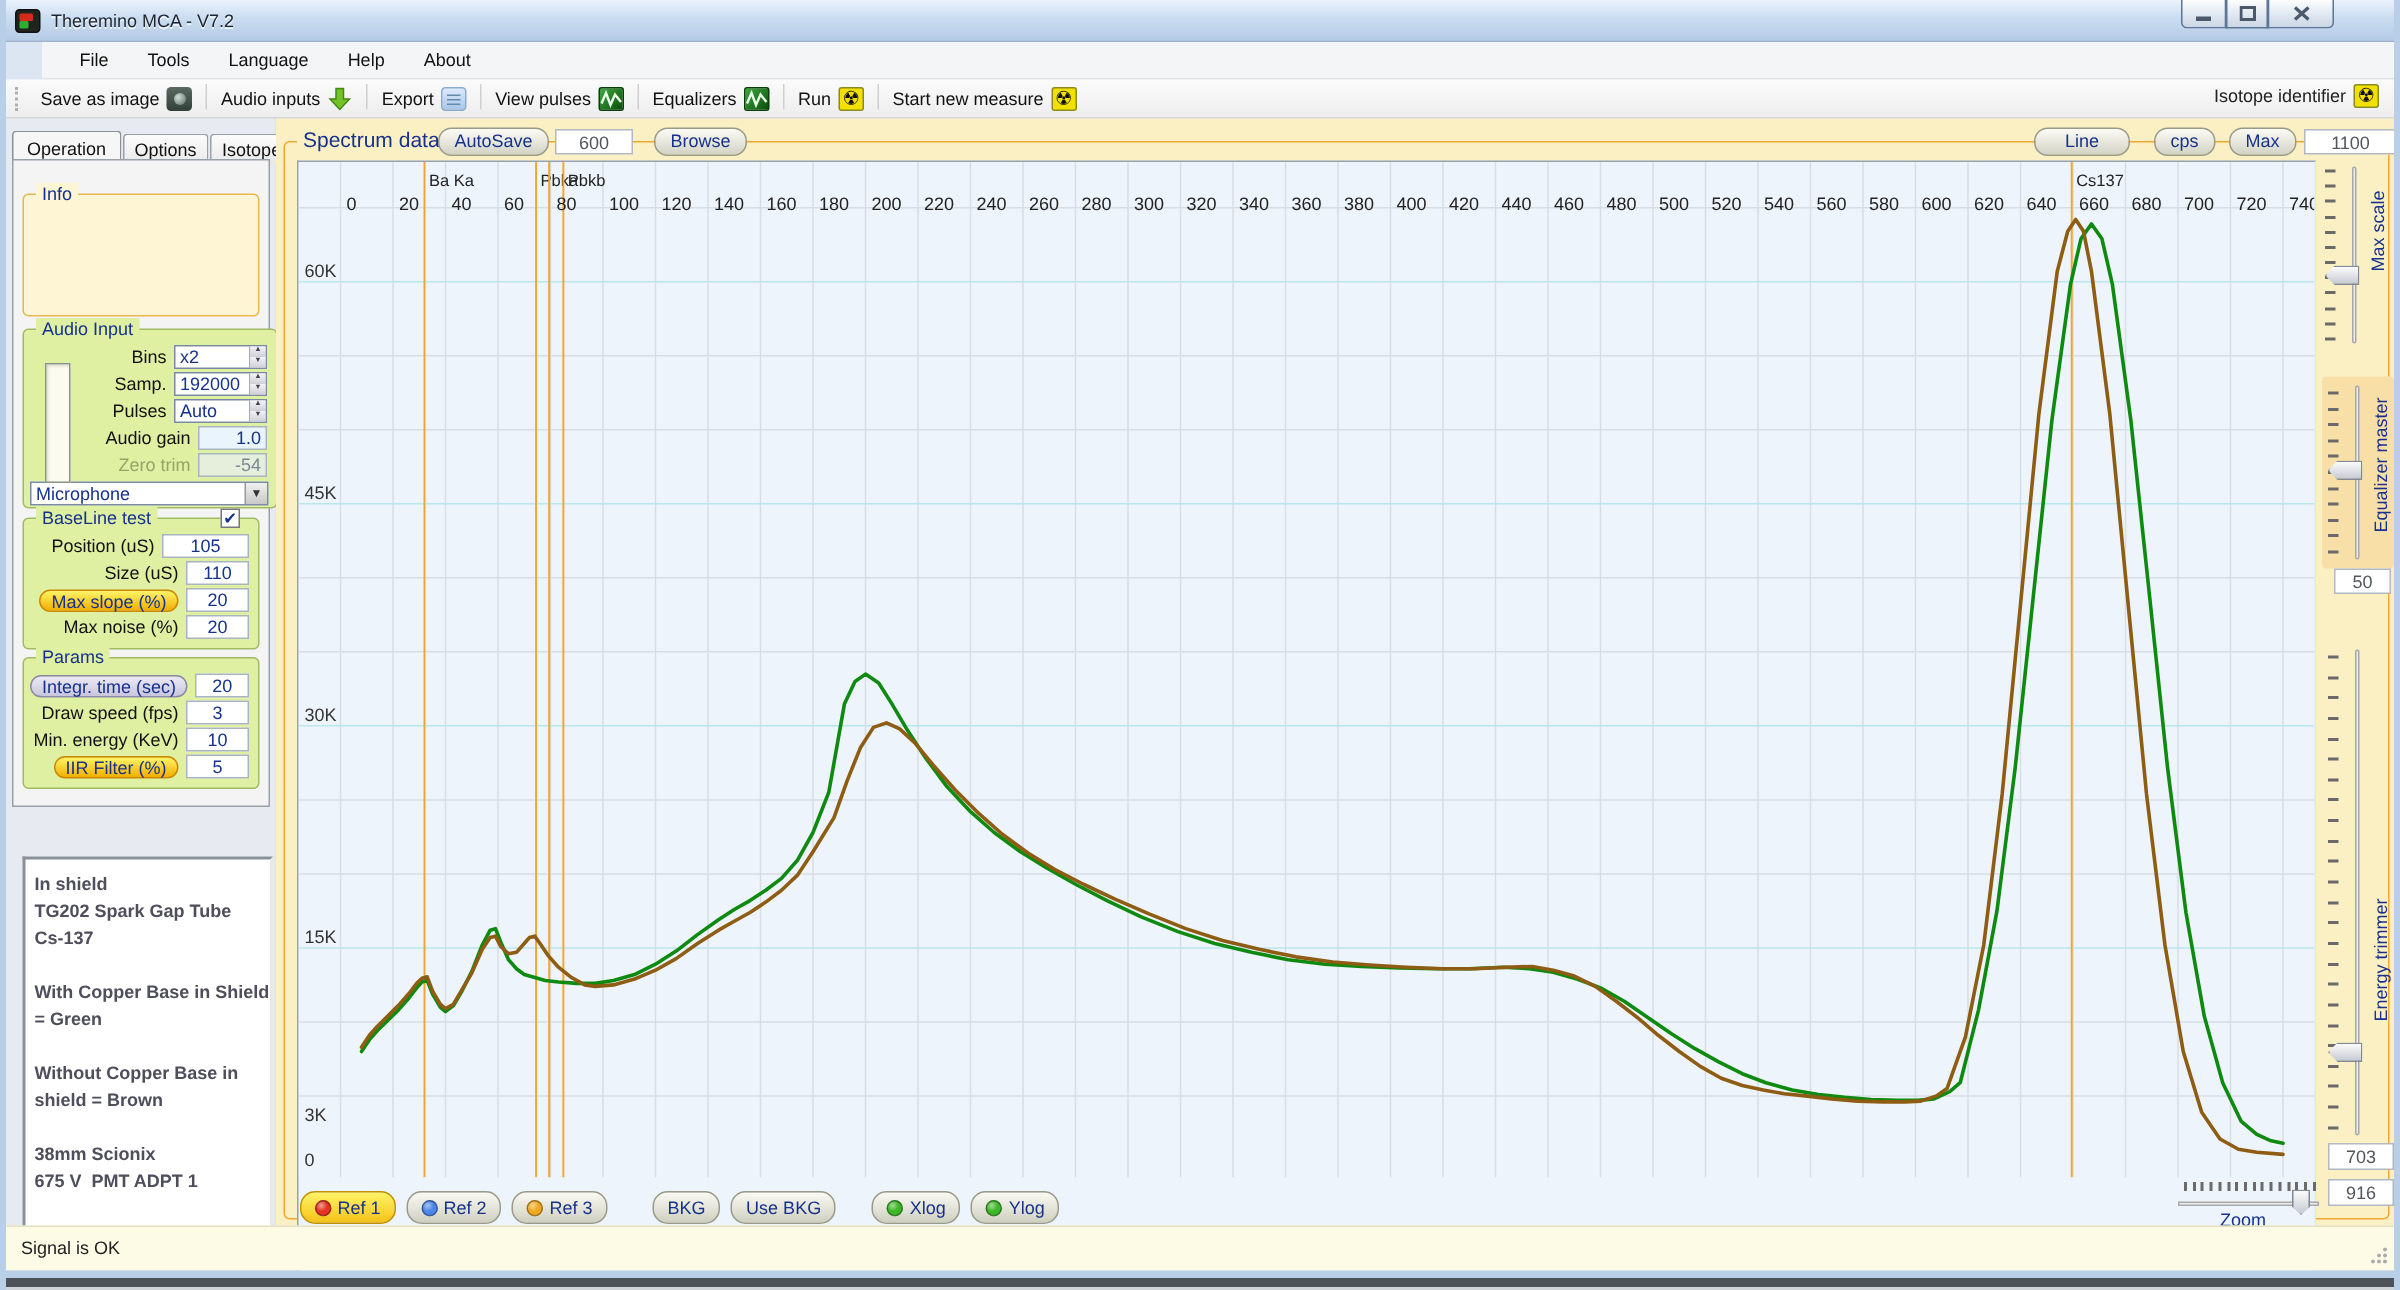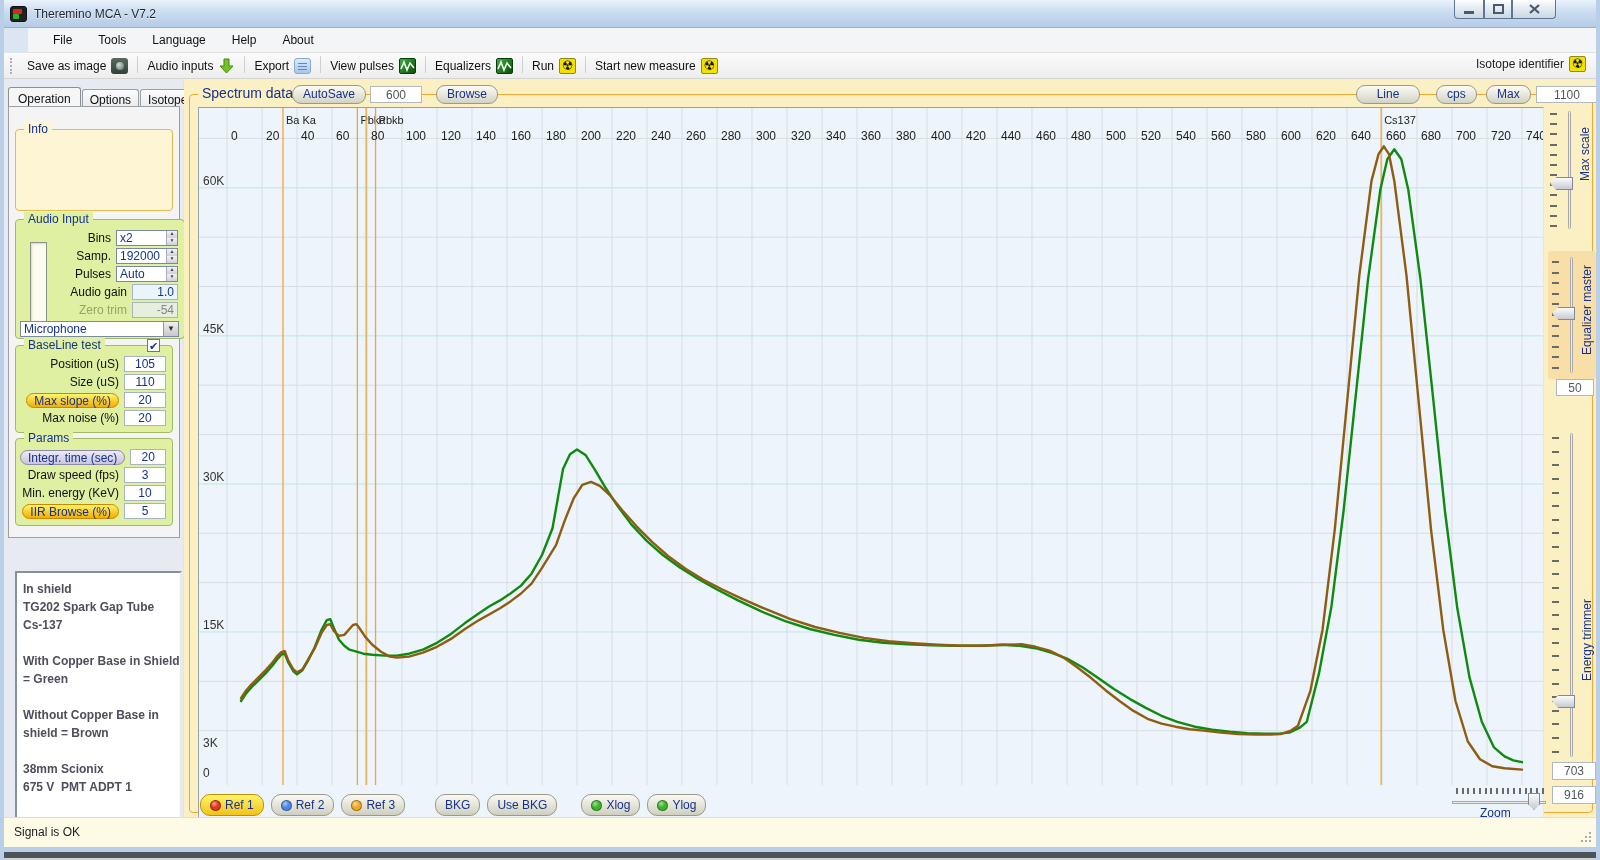--- a/index.html
+++ b/index.html
@@ -252,21 +252,21 @@
           <span class="drop-btn">▼</span>
         </div>
       </div>
 
       <div class="groupbox gb-green gb-base">
         <span class="gb-title">BaseLine test</span>
         <span class="checkbox" style="position:absolute;top:-7px;right:12px;" id="baseline-check">✔</span>
         <div id="baseline-rows">
             <div class="row">
               <span class="lbl">Position (uS)</span>
-              <span class="valbox" style="width: 42px; text-align: center;">105</span>
+              <span class="valbox" style="width: 58px; text-align: center;">105</span>
             </div>
             <div class="row">
               <span class="lbl">Size (uS)</span>
               <span class="valbox" style="width: 42px; text-align: center;">110</span>
             </div>
             <div class="row">
               <span class="pill-lbl pill-yellow">Max slope (%)</span>
               <span class="valbox" style="width: 42px; text-align: center;">20</span>
             </div>
             <div class="row">
@@ -285,21 +285,21 @@
             </div>
             <div class="row">
               <span class="lbl">Draw speed (fps)</span>
               <span class="valbox" style="width: 42px; text-align: center;">3</span>
             </div>
             <div class="row">
               <span class="lbl">Min. energy (KeV)</span>
               <span class="valbox" style="width: 42px; text-align: center;">10</span>
             </div>
             <div class="row">
-              <span class="pill-lbl pill-yellow">IIR Browse (%)</span>
+              <span class="pill-lbl pill-yellow">IIR Filter (%)</span>
               <span class="valbox" style="width: 42px; text-align: center;">5</span>
             </div>
           </div>
       </div>
 
       <div class="notes" id="notes-box">In shield
 TG202 Spark Gap Tube
 Cs-137
 
 With Copper Base in Shield

